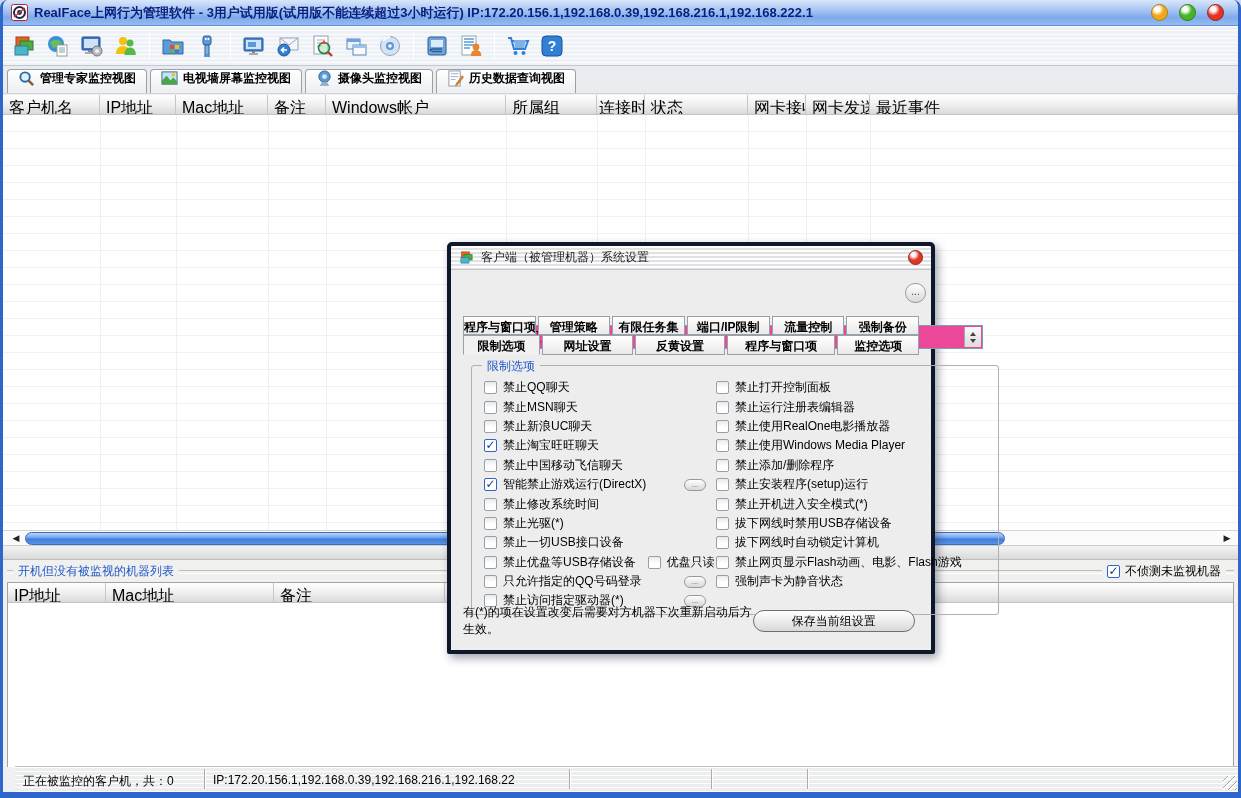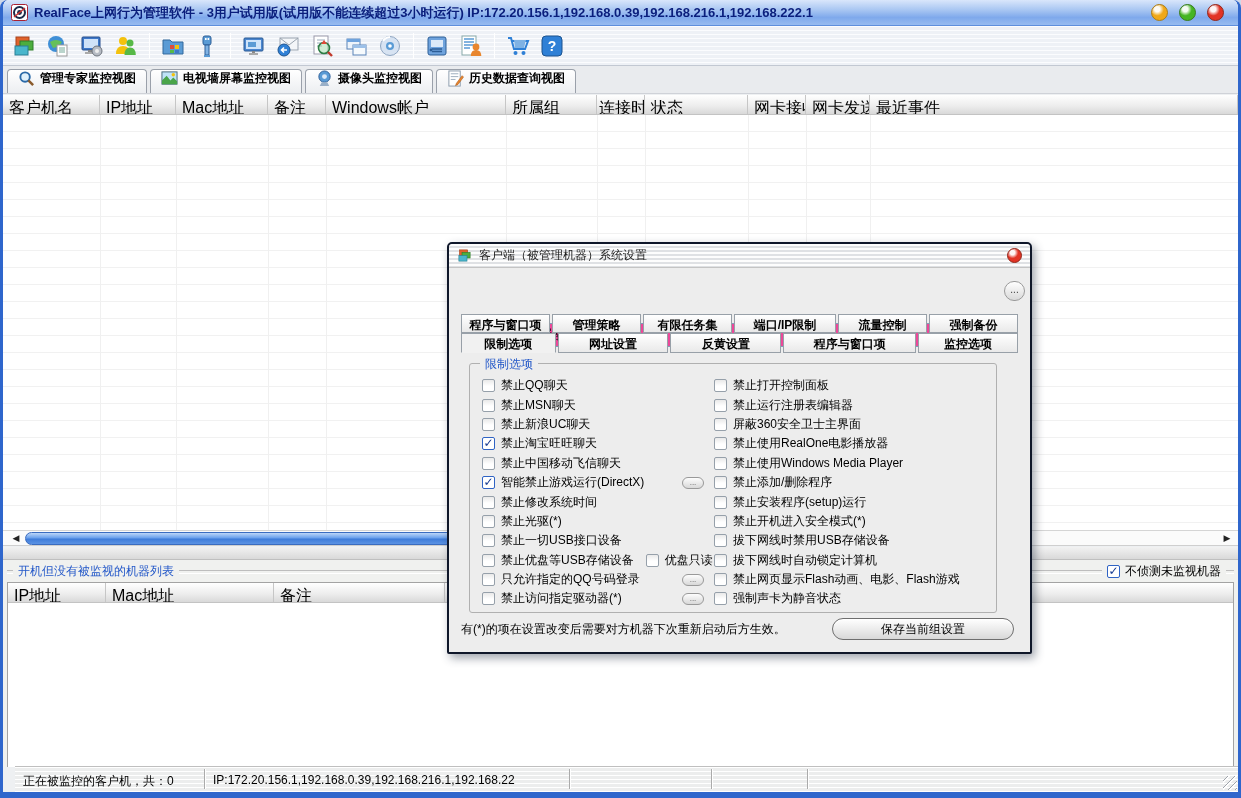--- a/index.html
+++ b/index.html
@@ -70,22 +70,22 @@
 
   
   .statusbar{ position:absolute; left:12px; right:0; bottom:0; height:26px;
     background:repeating-linear-gradient(180deg,#ffffff 0 1px,#eceded 1px 4px);
     border-top:1px solid #bfbfbf;padding-left:36px; }
   .sb-sec{ position:absolute; top:2px; bottom:3px; border-right:1px solid #ababab; box-shadow:1px 0 0 #fff; padding:4px 8px 0 8px; white-space:nowrap; overflow:hidden; font-size:12px; }
   .grip{ position:absolute; right:1px; bottom:2px; width:14px; height:14px;
     background:repeating-linear-gradient(135deg, transparent 0 3px, #9fa4ab 3px 4px, #fff 4px 5px); cursor:nwse-resize; }
 
   
-  .dialog{ position:absolute; left:444px; top:242px; width:585px; height:412px; background:#ededed;
-    border:2px solid #0f172a; border-radius:5px 5px 2px 2px; box-shadow:3px 4px 10px rgba(40,50,70,.45); }
+  .dialog{ position:absolute; left:444px; top:242px; width:488px; height:412px; background:#ededed;
+    border:4px solid #0f172a; border-radius:5px 5px 2px 2px; box-shadow:3px 4px 10px rgba(40,50,70,.45); }
   .dlg-title{ position:absolute; left:0; top:0; right:0; height:24px; border-radius:4px 4px 0 0;
     background:repeating-linear-gradient(180deg,#fdfdfd 0 2px,#dfe1e4 2px 4px);
     border-bottom:1px solid #c4c4c4; display:flex; align-items:center; gap:7px; padding:0 8px; }
   .dlg-title svg{ width:15px; height:15px; }
   .dlg-title-text{ font-size:12px; color:#1c1c1c; }
   .dlg-close{ margin-left:auto; width:15px; height:15px; border-radius:50%; border:1px solid #8f2a1e; cursor:pointer;
     background:radial-gradient(circle at 35% 28%, rgba(255,255,255,.95) 0 18%, rgba(255,255,255,0) 45%), #e23325; }
 
   .dlg-combo{ position:absolute; left:12px; top:35px; width:520px; height:24px; background:#ec4899;
     border:1px solid #7f9db9; display:flex; align-items:center; padding-left:5px;margin-top:44px; }
@@ -472,24 +472,20 @@
           <div class="opt-row">
               <span class="xpcheck"></span>
               <span class="opt-label">禁止打开控制面板</span>
             </div>
           <div class="opt-row">
               <span class="xpcheck"></span>
               <span class="opt-label">禁止运行注册表编辑器</span>
             </div>
           <div class="opt-row">
               <span class="xpcheck"></span>
-              <span class="opt-label">屏蔽360安全卫士主界面</span>
-            </div>
-          <div class="opt-row">
-              <span class="xpcheck"></span>
               <span class="opt-label">禁止使用RealOne电影播放器</span>
             </div>
           <div class="opt-row">
               <span class="xpcheck"></span>
               <span class="opt-label">禁止使用Windows Media Player</span>
             </div>
           <div class="opt-row">
               <span class="xpcheck"></span>
               <span class="opt-label">禁止添加/删除程序</span>
             </div>

